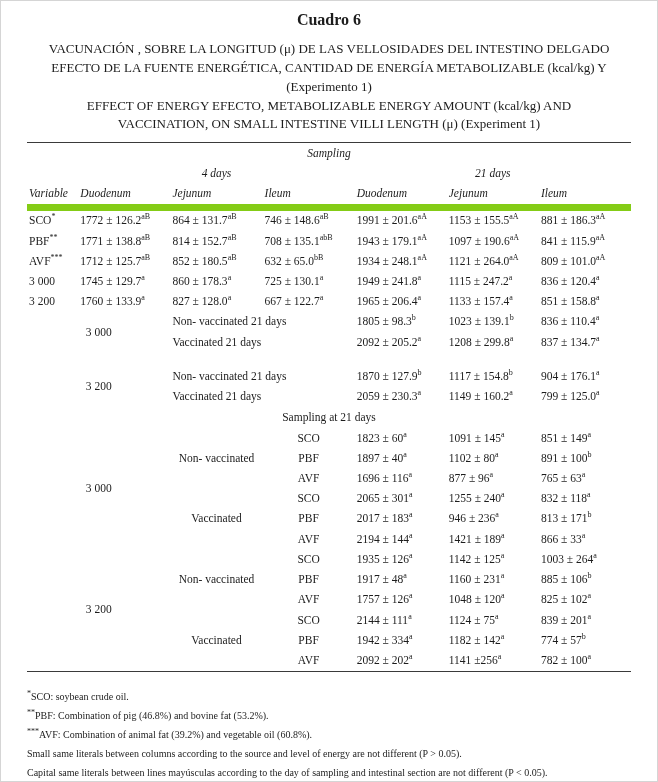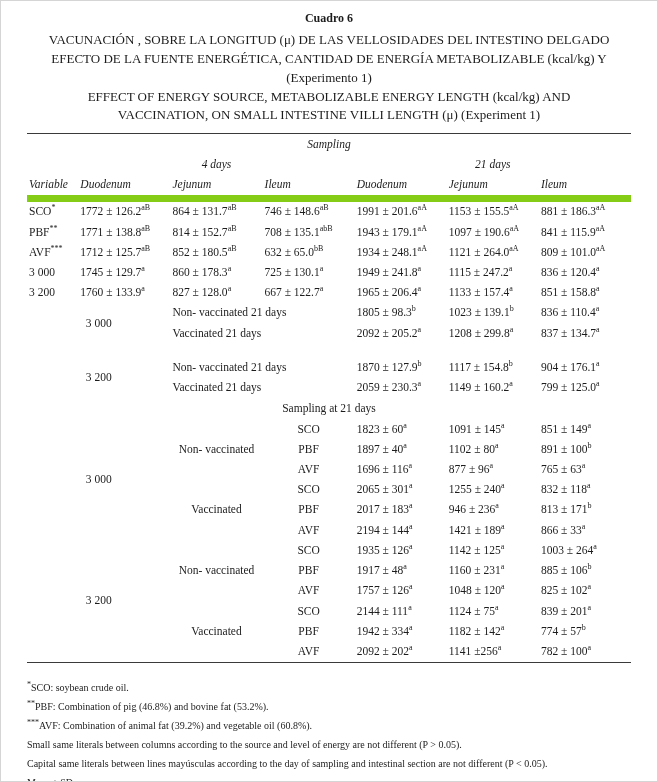--- a/index.html
+++ b/index.html
@@ -11,21 +11,21 @@
   }
   .page {
     width:658px; height:782px;
     background:#ffffff;
     border:1px solid #d5d5d5;
     padding:8px 26px 6px 26px;
     overflow:hidden;
   }
   
   .title-block { text-align:center; padding:2px 0 8px 0; }
-  .t-num  { font-weight:bold; font-size:12px; margin-bottom:5px; }
+  .t-num  { font-weight:bold; font-size:16px; margin-bottom:11px; }
   .t-line { font-size:13px; line-height:1.45; }
   
   .data-table {
     width:100%;
     border-collapse:collapse;
     table-layout:fixed;
     font-size:11.5px;
     border-top:1px solid #3a3a3a;
     border-bottom:1px solid #3a3a3a;
   }
@@ -46,21 +46,21 @@
 </head>
 <body>
 
 <div class="page">
 
   <header class="title-block">
     <div class="t-num">Cuadro 6</div>
     <div class="t-line">VACUNACIÓN , SOBRE LA LONGITUD (μ) DE LAS VELLOSIDADES DEL INTESTINO DELGADO</div>
     <div class="t-line">EFECTO DE LA FUENTE ENERGÉTICA, CANTIDAD DE ENERGÍA METABOLIZABLE (kcal/kg) Y</div>
     <div class="t-line">(Experimento 1)</div>
-    <div class="t-line">EFFECT OF ENERGY SOURCE, METABOLIZABLE ENERGY LENGTH (kcal/kg) AND</div>
+    <div class="t-line">EFFECT OF ENERGY EFECTO, METABOLIZABLE ENERGY AMOUNT (kcal/kg) AND</div>
     <div class="t-line">VACCINATION, ON SMALL INTESTINE VILLI LENGTH (μ) (Experiment 1)</div>
   </header>
 
   <table class="data-table">
     <colgroup>
       <col class="c-var">
         <col class="c-d">
         <col class="c-d">
         <col class="c-d">
         <col class="c-d">

